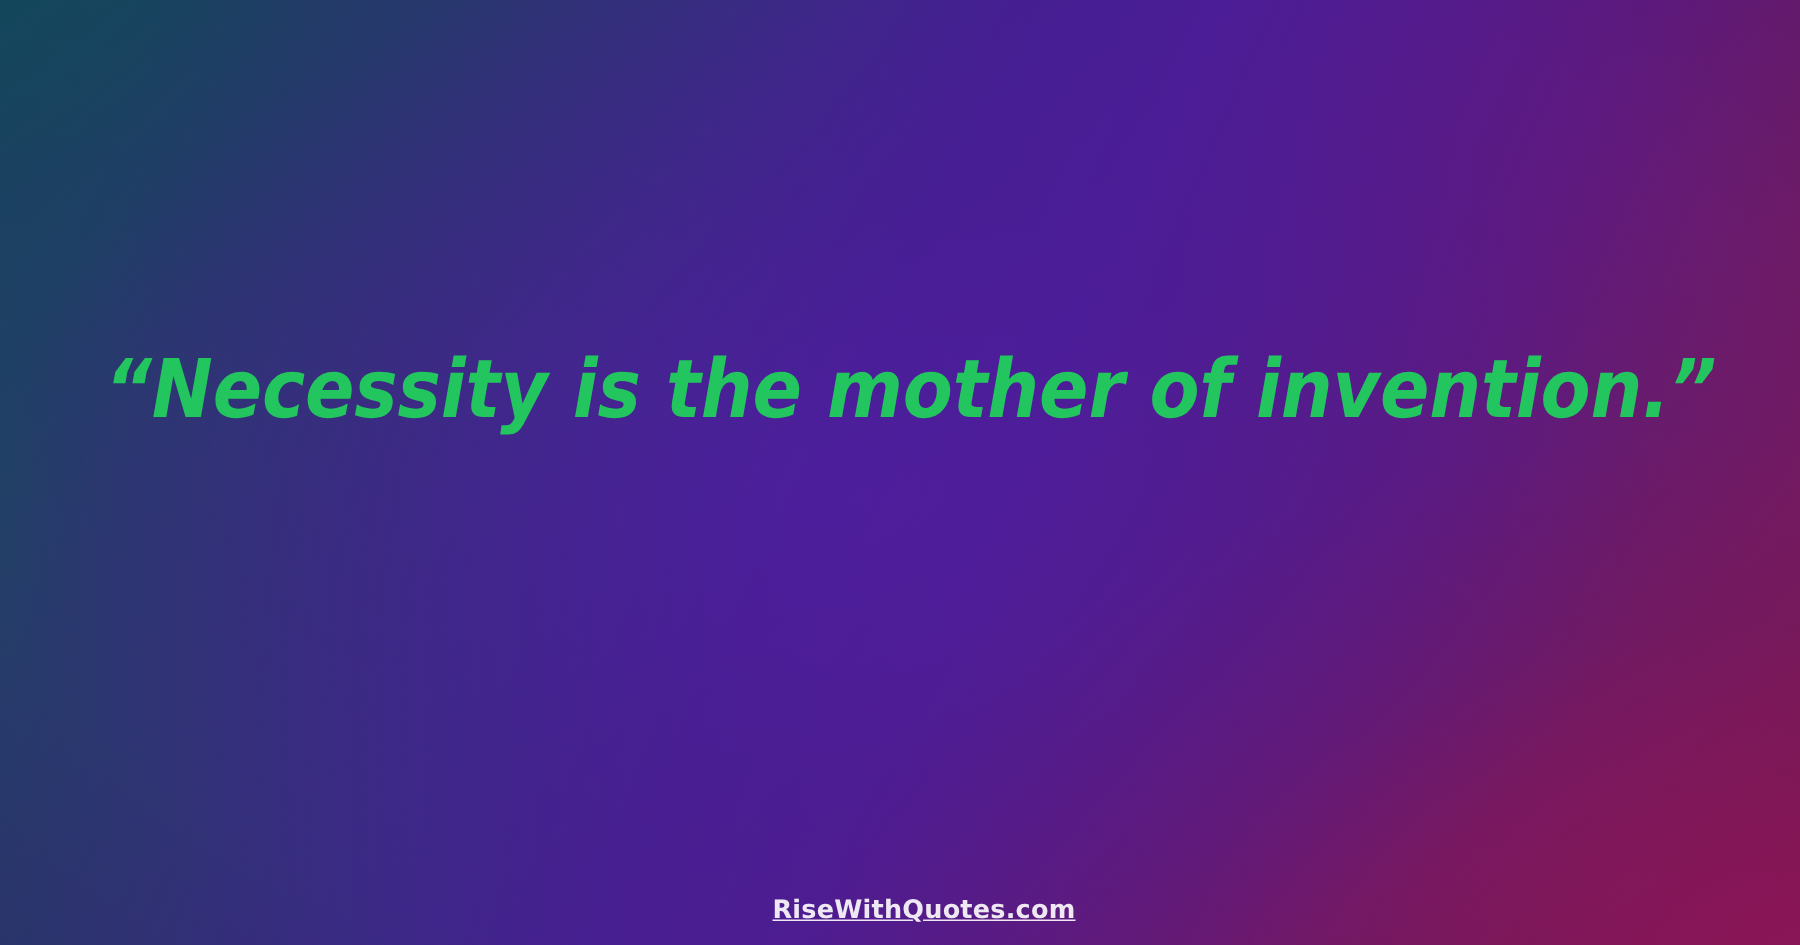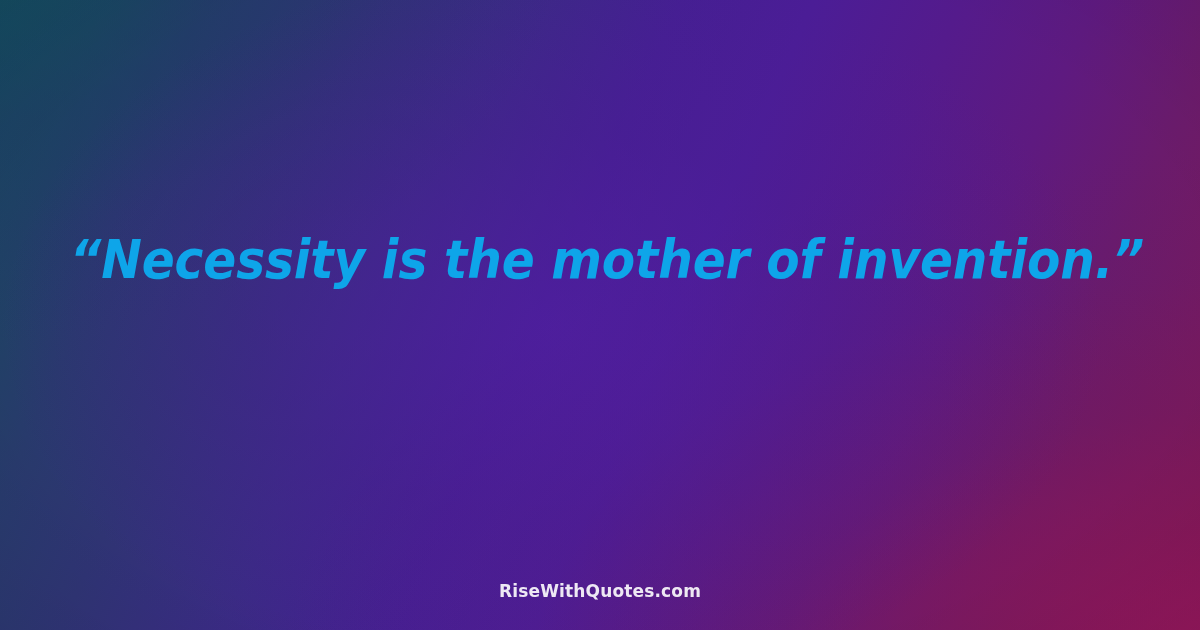--- a/index.html
+++ b/index.html
@@ -131,39 +131,40 @@
     transform: translate(-50%, -50%);
     width: 1060px;
     margin: 0;
     text-align: center;
     font-family: "DejaVu Sans", "Liberation Sans", sans-serif;
     font-size: 54px;
     font-weight: 700;
     font-style: italic;
     line-height: 1.18;
     letter-spacing: -0.1px;
-    color: #0ea5e9;
+    color: #22c55e;
     white-space: nowrap;
     font-stretch: condensed;
   }
 
   .site-credit {
     position: absolute;
     left: 50%;
     transform: translateX(-50%);
     top: 581px;
-    margin: 0;
+    margin: 16px;
     text-align: center;
     font-family: "DejaVu Sans", "Liberation Sans", sans-serif;
     font-size: 17px;
     font-weight: 600;
     font-style: normal;
     letter-spacing: 0.15px;
     color: rgba(255, 255, 255, 0.90);
     white-space: nowrap;
+    text-decoration: underline;
   }
 </style>
 </head>
 <body>
 
 <div class="quote-card">
 
   <div class="gradient-base"></div>
   <div class="gradient-magenta"></div>
   <div class="gradient-teal"></div>

